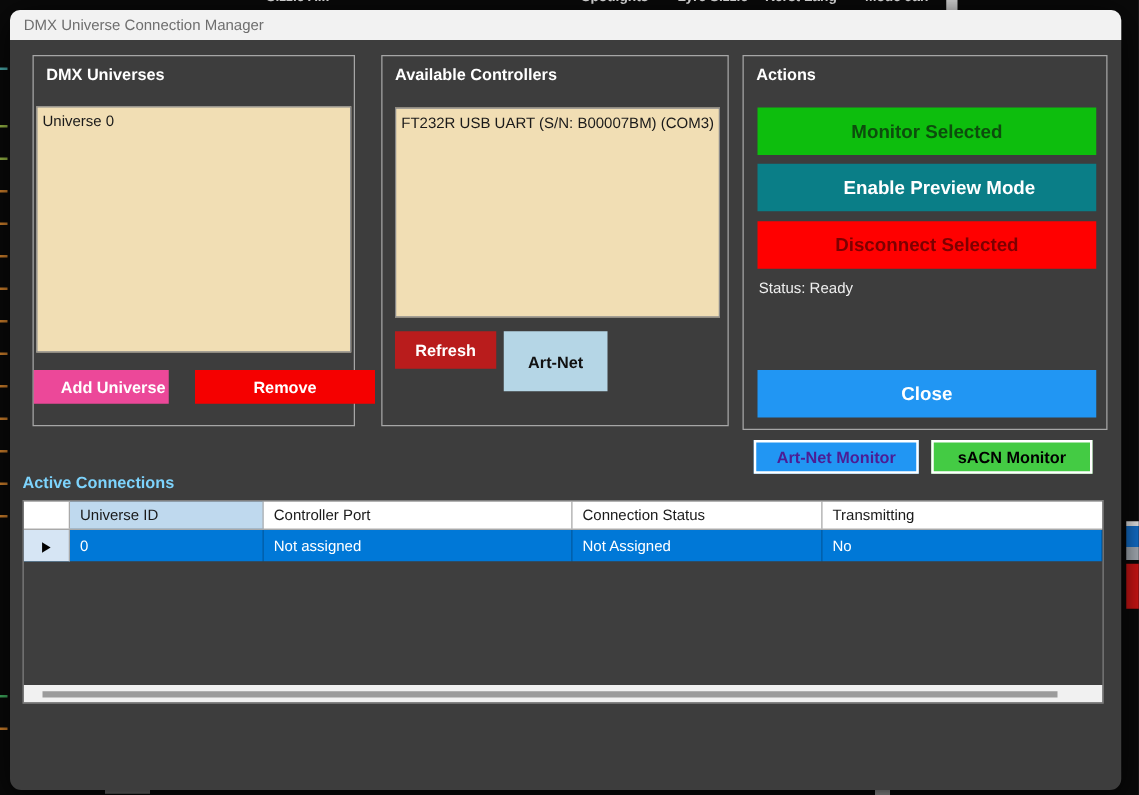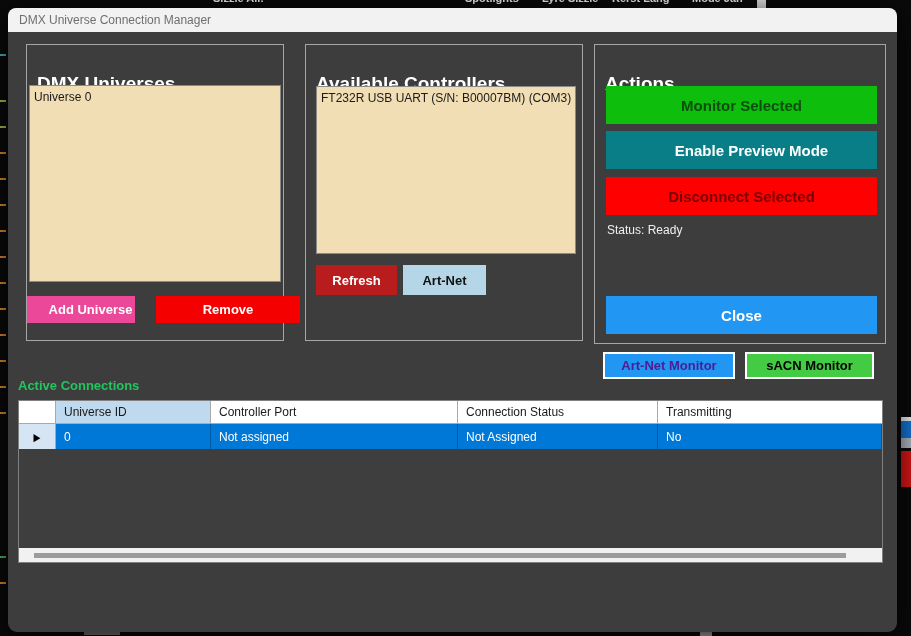--- a/index.html
+++ b/index.html
@@ -21,48 +21,48 @@
   .bot-frag-b{position:absolute;left:700px;top:632px;width:12px;height:4px;background:#bfbfbf;}
 
   
   .dialog{position:absolute;left:8px;top:8px;width:889px;height:624px;background:#3d3d3d;
     border-radius:9px;box-shadow:0 6px 28px rgba(0,0,0,.85);}
   .titlebar{position:absolute;left:0;top:0;width:100%;height:24px;background:#f2f2f2;
     border-radius:8px 8px 0 0;display:flex;align-items:center;}
   .titlebar-text{color:#6f6f6f;font-size:12px;padding-left:11px;}
 
   .group{position:absolute;border:1px solid #a6a6a6;box-sizing:border-box;}
-  .group-label{position:absolute;left:10px;top:7px;color:#ffffff;font-weight:bold;font-size:19px;margin-top:21px;}
+  .group-label{position:absolute;left:10px;top:7px;color:#ffffff;font-weight:bold;font-size:13px;}
   .g1{left:18px;top:36px;width:258px;height:297px;}
   .g2{left:297px;top:36px;width:278px;height:297px;}
   .g3{left:586px;top:36px;width:292px;height:300px;}
 
   .listbox{position:absolute;background:#f1deb4;border:1px solid #8a8a8a;box-sizing:border-box;
     color:#1a1a1a;font-size:12px;padding:3px 4px;overflow:hidden;}
   .lb1{left:2px;top:40px;width:252px;height:197px;}
   .lb2{left:10px;top:41px;width:260px;height:168px;}
   .lb-item{height:16px;line-height:16px;white-space:nowrap;}
 
   .btn{position:absolute;display:flex;align-items:center;justify-content:center;
     font-weight:bold;font-size:13px;box-sizing:border-box;cursor:default;white-space:nowrap;}
   .btn-add{left:0;top:251px;width:108px;height:27px;background:#ec4899;color:#fff;padding-left:19px;}
   .btn-remove{left:129px;top:251px;width:144px;height:27px;background:#f50000;color:#fff;}
   .btn-refresh{left:10px;top:220px;width:81px;height:30px;background:#b91c1c;color:#fff;}
-  .btn-artnet{left:97px;top:220px;width:83px;height:30px;background:#b5d6e6;color:#111;}
+  .btn-artnet{left:97px;top:220px;width:83px;height:48px;background:#b5d6e6;color:#111;}
   .btn-connect{left:11px;top:41px;width:271px;height:38px;background:#0dbe0d;color:#0d4d0d;font-size:15px;}
   .btn-preview{left:11px;top:86px;width:271px;height:38px;background:#0a7e87;color:#fff;font-size:15px;padding-left:20px;}
   .btn-disconnect{left:11px;top:132px;width:271px;height:38px;background:#ff0000;color:#7d0000;font-size:15px;}
   .status-text{position:absolute;left:12px;top:178px;color:#efefef;font-size:12px;font-weight:normal;}
   .btn-close{left:11px;top:251px;width:271px;height:38px;background:#2196f3;color:#fff;font-size:15px;}
   .btn-artnet-mon{left:595px;top:344px;width:132px;height:27px;background:#2196f3;color:#4c1d95;
     border:2px solid #ffffff;font-size:13px;}
   .btn-sacn-mon{left:737px;top:344px;width:129px;height:27px;background:#44cb44;color:#000;
     border:2px solid #ffffff;font-size:13px;}
 
-  .ac-label{position:absolute;left:10px;top:370px;color:#22c55e;font-weight:bold;font-size:13px;}
+  .ac-label{position:absolute;left:10px;top:370px;color:#7dd3fc;font-weight:bold;font-size:13px;}
 
   
   .grid{position:absolute;left:10px;top:392px;width:865px;height:163px;background:#3e3e3e;
     border:1px solid #808080;box-sizing:border-box;overflow:hidden;}
   .grid-header{display:flex;height:22px;border-bottom:1px solid #a9a9a9;}
   .gh-cell{background:#ffffff;border-right:1px solid #a9a9a9;color:#1a1a1a;font-size:12px;
     display:flex;align-items:center;padding-left:8px;box-sizing:border-box;}
   .gh-corner{width:37px;padding-left:0;}
   .gh-sel{background:#bfd9ee;}
   .c1{width:155px;}.c2{width:247px;text-align:center;}.c3{width:200px;}.c4{flex:1;border-right:none;}

